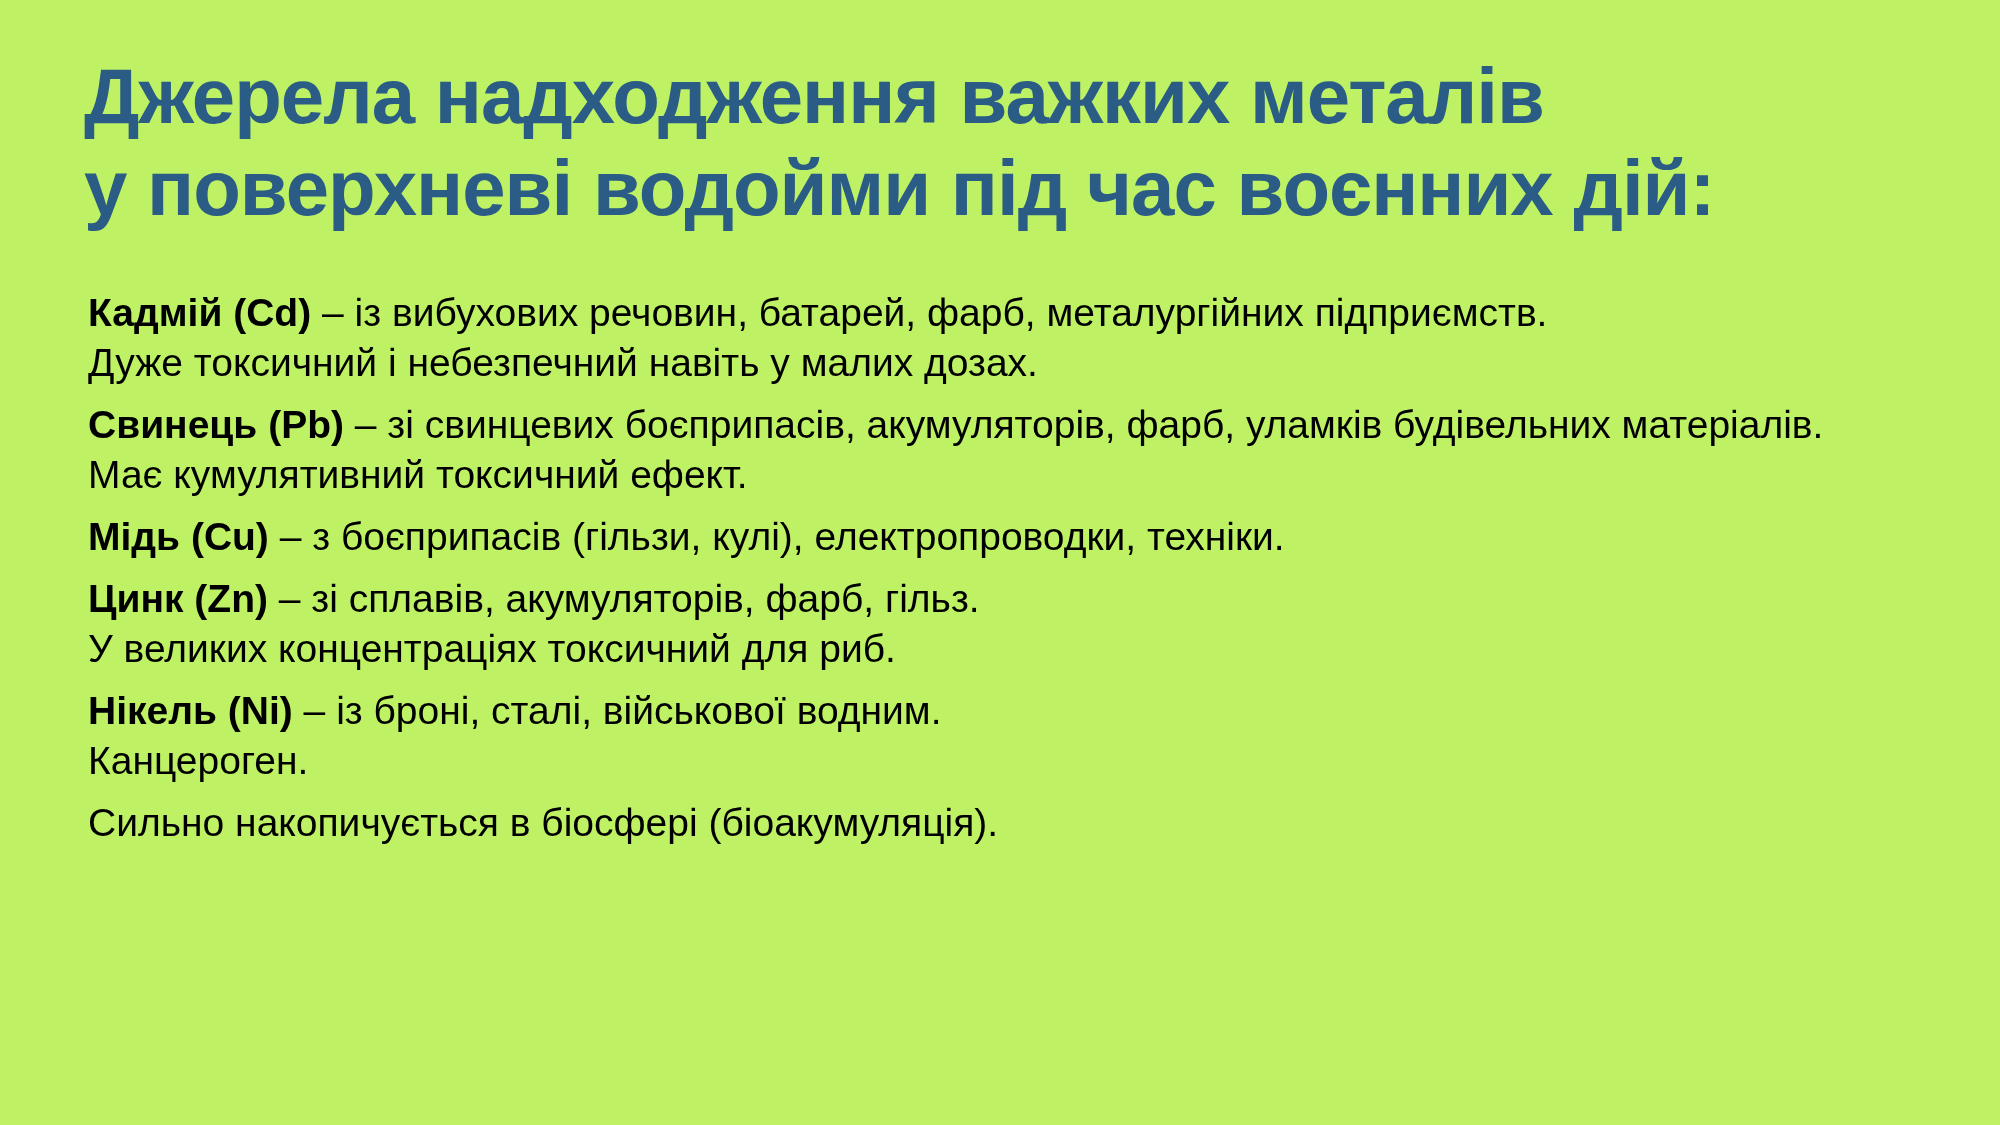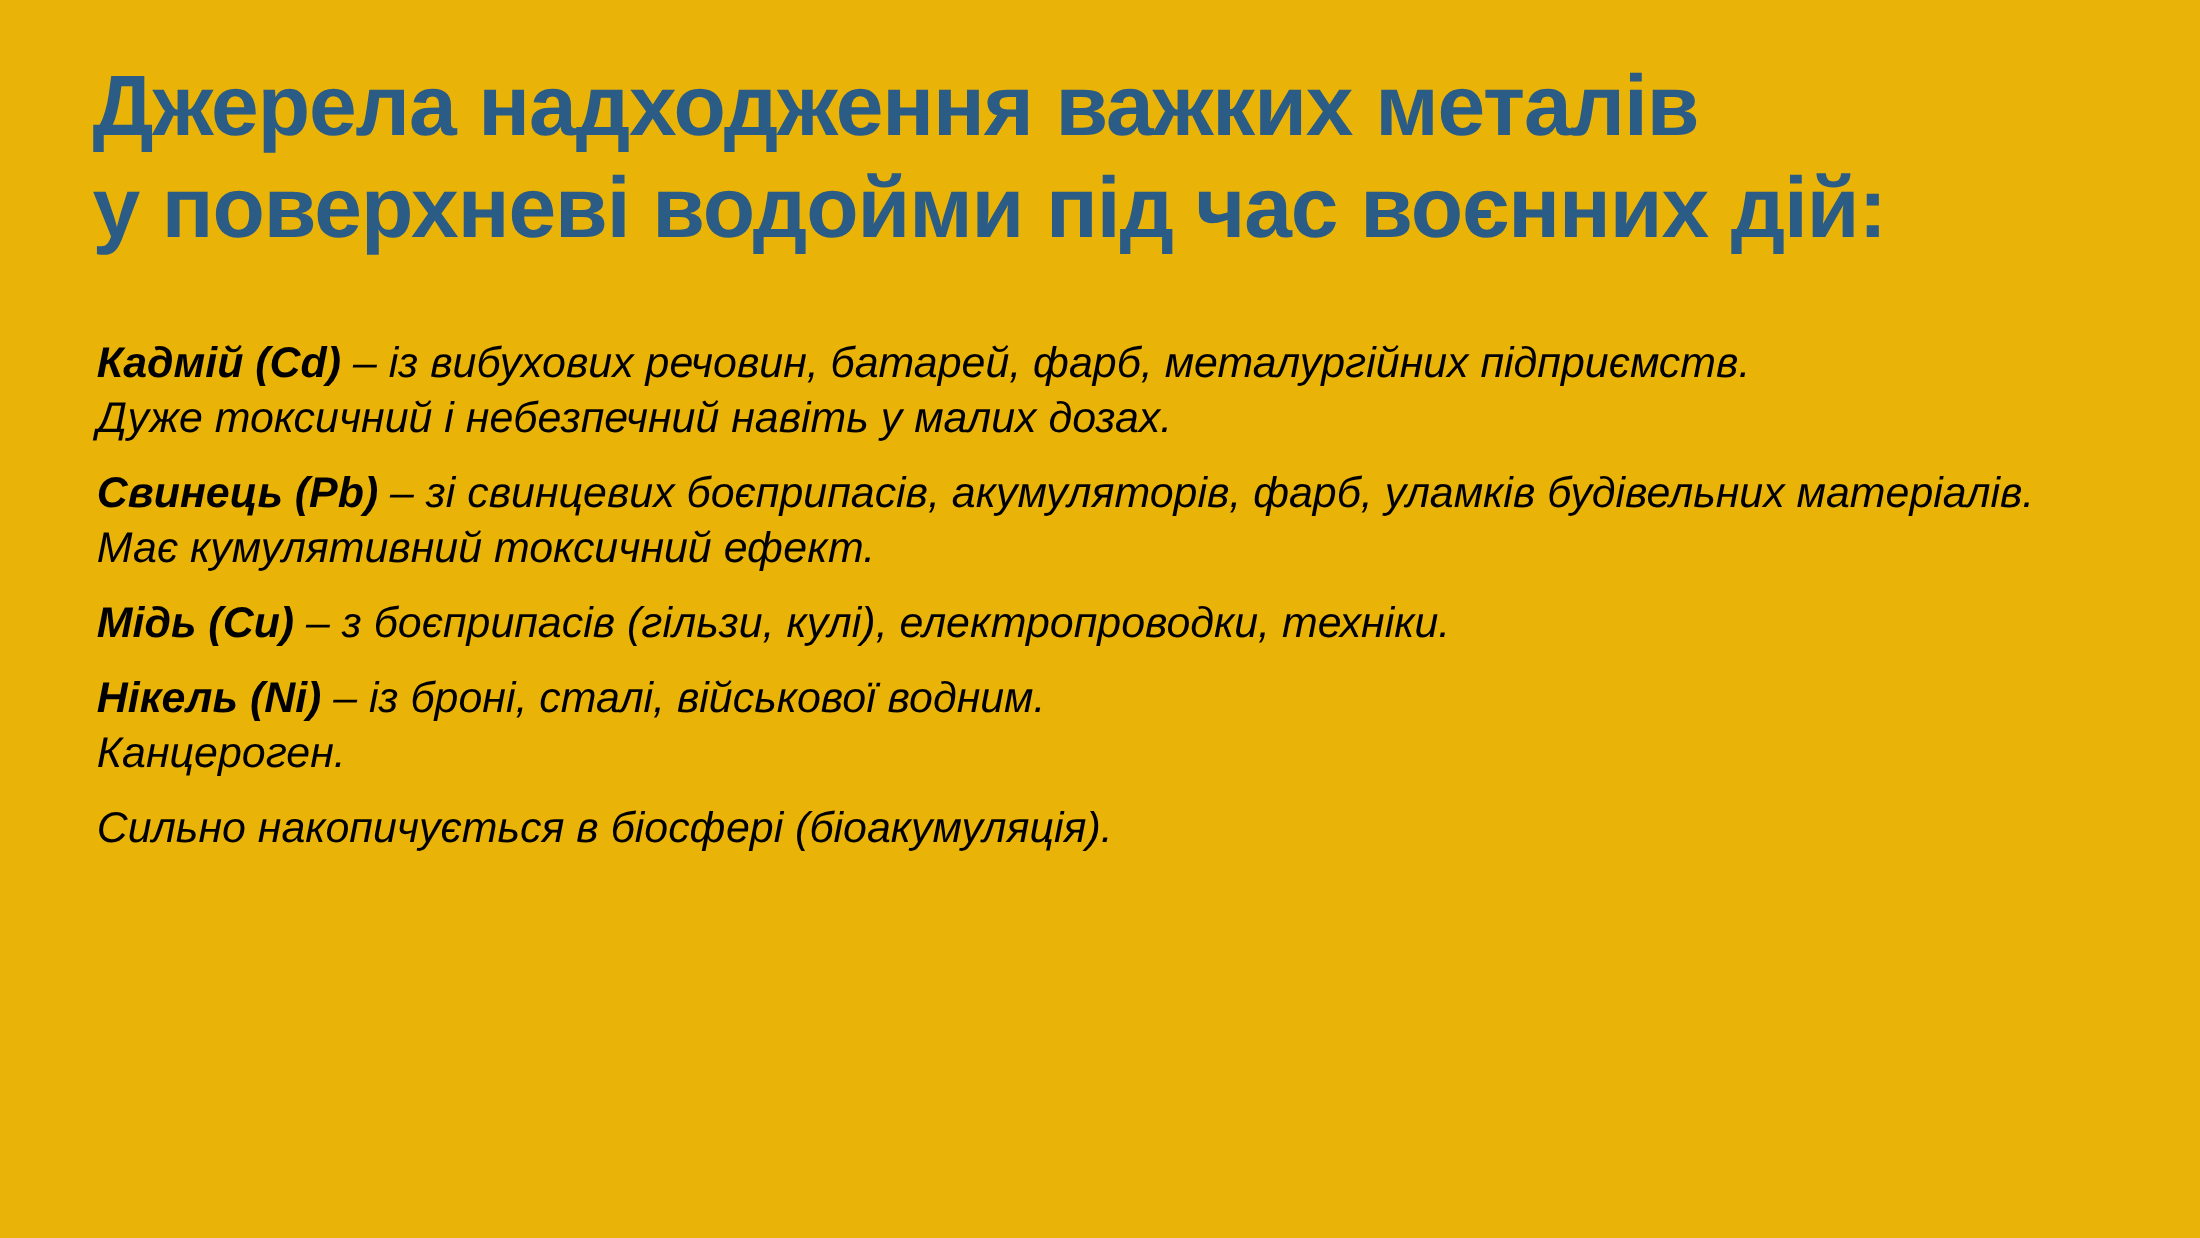--- a/index.html
+++ b/index.html
@@ -4,21 +4,21 @@
 <style>
   html, body {
     margin: 0;
     padding: 0;
     background: #ffffff;
   }
   .slide {
     position: relative;
     width: 2000px;
     height: 1125px;
-    background: #eab308;
+    background: #bef264;
     overflow: hidden;
     font-family: "Liberation Sans", sans-serif;
   }
   .title {
     position: absolute;
     left: 84px;
     top: 50px;
     color: #2b5c85;
     font-weight: bold;
     font-size: 78px;
@@ -28,22 +28,21 @@
   }
   .body-text {
     position: absolute;
     left: 88px;
     top: 288px;
     color: #000000;
     font-size: 39px;
     line-height: 50px;
   }
   .para {
-    margin: 18px 0 12px 0;
-    font-style: italic;
+    margin: 0 0 12px 0;
   }
   .line {
     white-space: nowrap;
   }
   .lead {
     font-weight: bold;
   }
 </style>
 </head>
 <body>
@@ -64,20 +63,24 @@
 
     <div class="para">
       <div class="line"><span class="lead">Свинець (Pb)</span><span> – зі свинцевих боєприпасів, акумуляторів, фарб, уламків будівельних матеріалів.</span></div>
       <div class="line">Має кумулятивний токсичний ефект.</div>
     </div>
 
     <div class="para">
       <div class="line"><span class="lead">Мідь (Cu)</span><span> – з боєприпасів (гільзи, кулі), електропроводки, техніки.</span></div>
     </div>
 
+    <div class="para">
+      <div class="line"><span class="lead">Цинк (Zn)</span><span> – зі сплавів, акумуляторів, фарб, гільз.</span></div>
+      <div class="line">У великих концентраціях токсичний для риб.</div>
+    </div>
 
     <div class="para">
       <div class="line"><span class="lead">Нікель (Ni)</span><span> – із броні, сталі, військової водним.</span></div>
       <div class="line">Канцероген.</div>
     </div>
 
 
     <div class="para">
       <div class="line">Сильно накопичується в біосфері (біоакумуляція).</div>
     </div>

